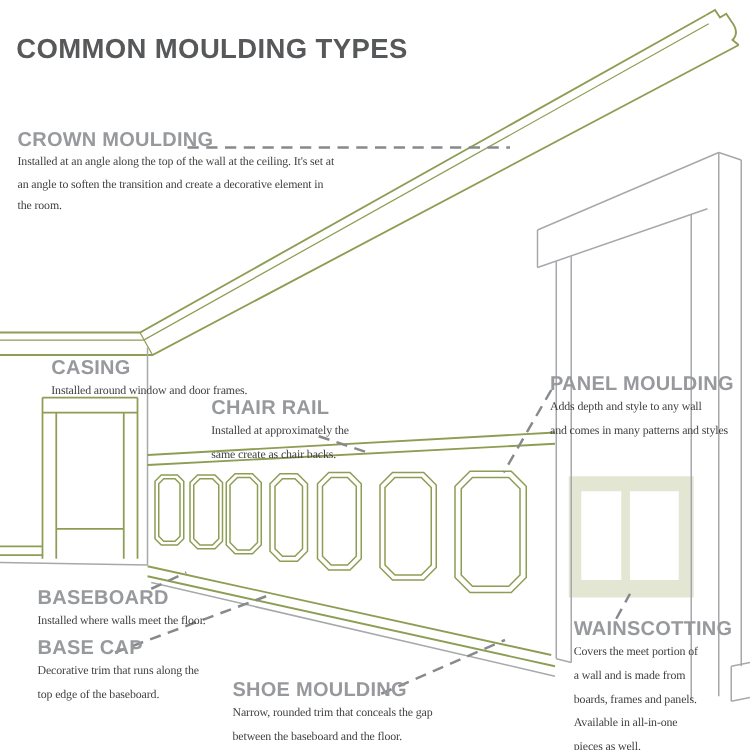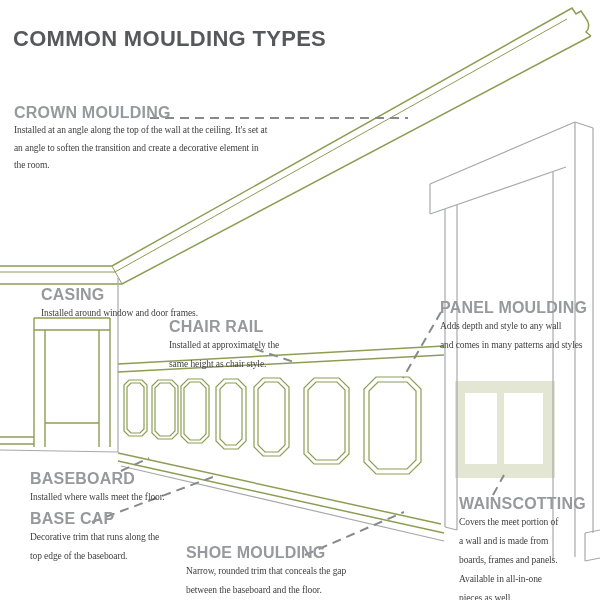--- a/index.html
+++ b/index.html
@@ -131,21 +131,21 @@
     <div class="h">CASING</div>
     <div class="d">
       <div>Installed around window and door frames.</div>
     </div>
   </div>
 
   <div class="label chair">
     <div class="h">CHAIR RAIL</div>
     <div class="d">
       <div>Installed at approximately the</div>
-      <div>same height as chair style.</div>
+      <div>same create as chair backs.</div>
     </div>
   </div>
 
   <div class="label panel">
     <div class="h">PANEL MOULDING</div>
     <div class="d">
       <div>Adds depth and style to any wall</div>
       <div>and comes in many patterns and styles</div>
     </div>
   </div>

